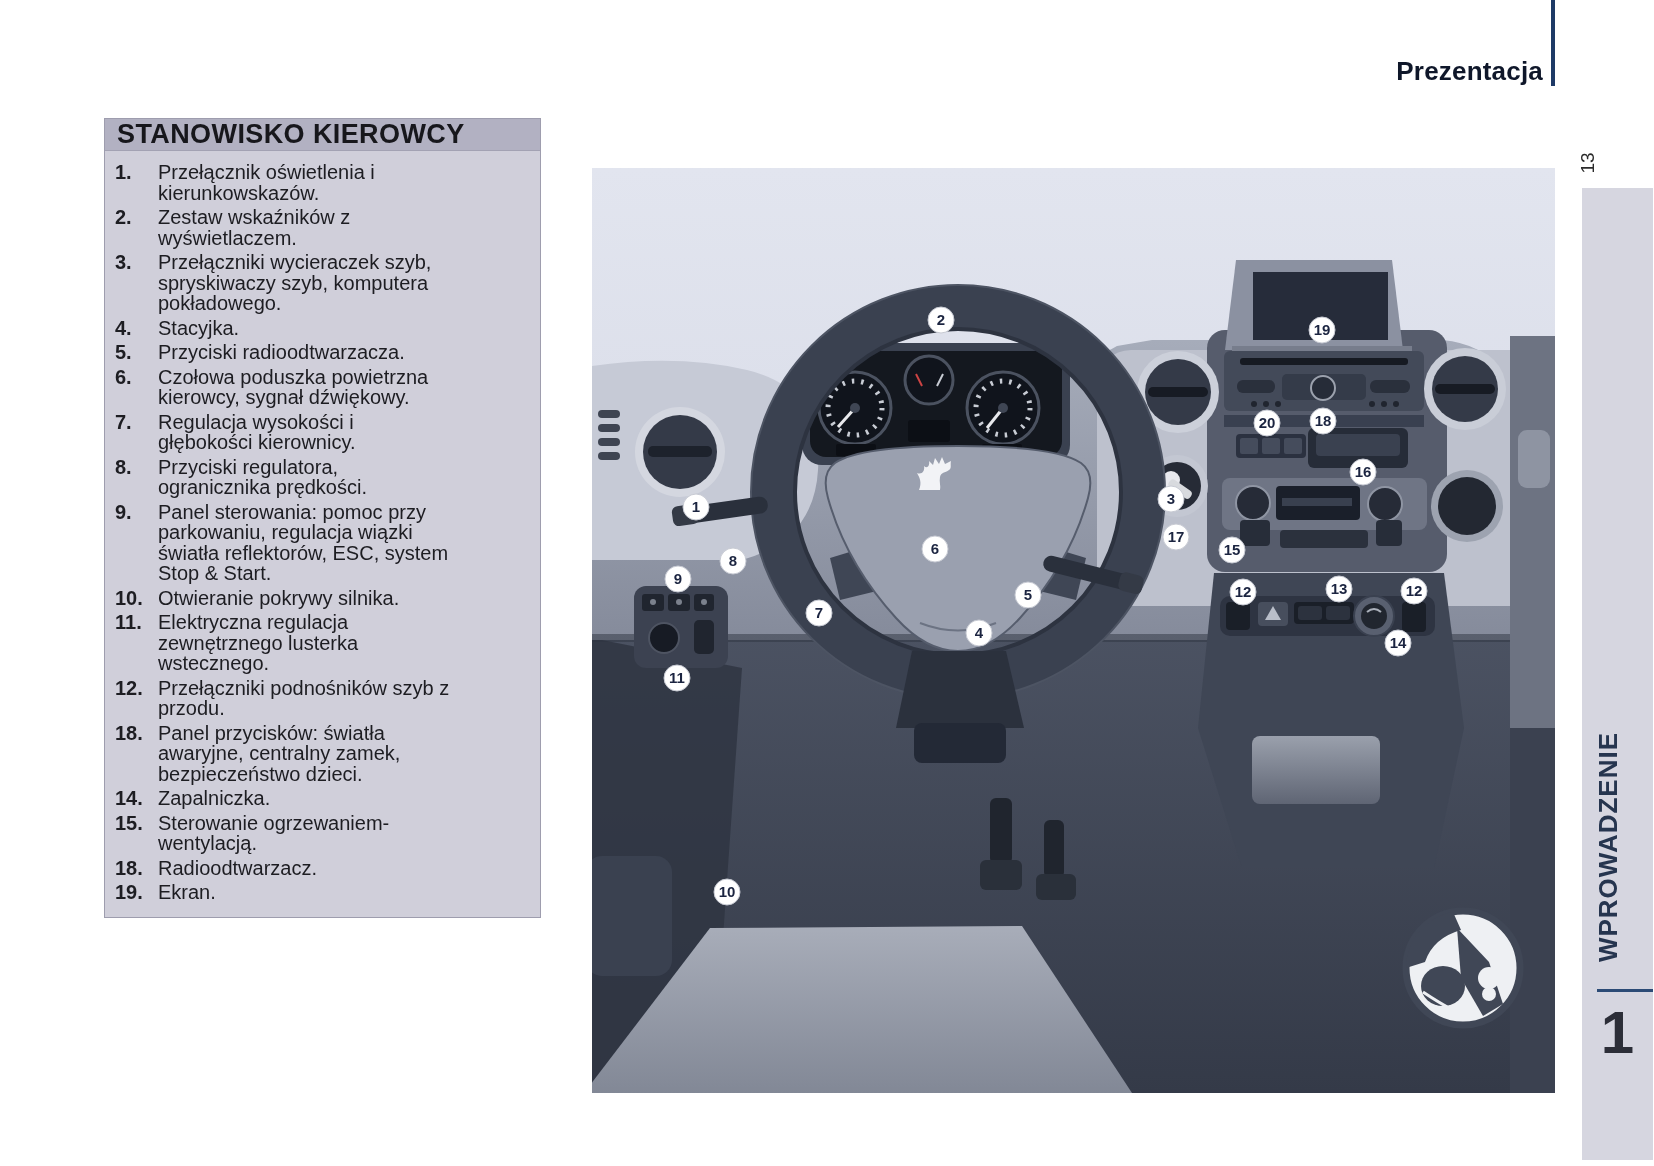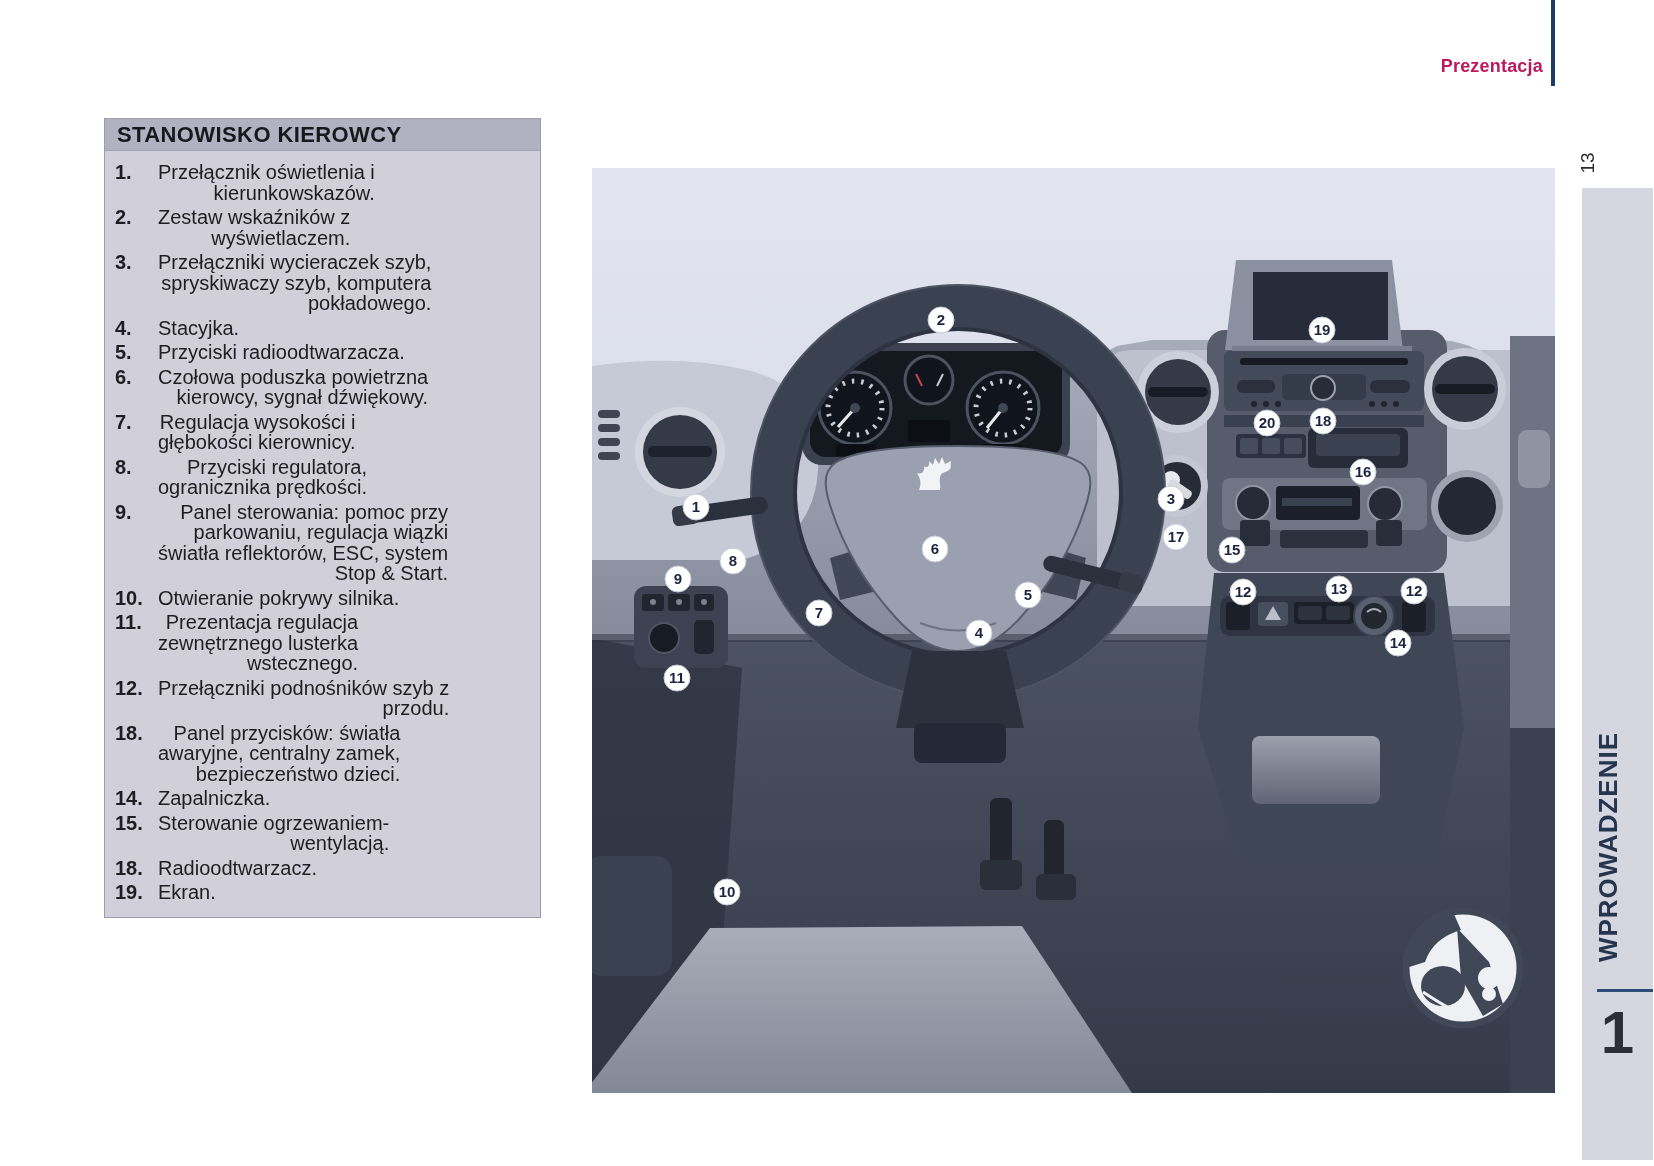--- a/index.html
+++ b/index.html
@@ -3,21 +3,21 @@
 <meta charset="utf-8">
 <style>
   html,body{margin:0;padding:0;}
   body{
     width:1654px;height:1166px;position:relative;overflow:hidden;
     background:#ffffff;font-family:"Liberation Sans",sans-serif;
   }
   
   .hdr-title{
     position:absolute;top:56px;right:111px;
-    font-size:18px;font-weight:bold;color:#be185d;letter-spacing:.2px;
+    font-size:26px;font-weight:bold;color:#0f172a;letter-spacing:.2px;
   }
   .hdr-vline{
     position:absolute;left:1551px;top:0;width:4px;height:86px;background:#1e3a66;
   }
   .page-num-rot{
     position:absolute;left:1566px;top:152px;width:44px;height:22px;
     line-height:22px;text-align:center;font-size:19px;color:#2b2b2b;
     transform:rotate(-90deg);
   }
   
@@ -37,27 +37,27 @@
     position:absolute;left:1582px;top:998px;width:71px;text-align:center;
     font-size:60px;font-weight:bold;color:#2c2e38;
   }
   
   .panel{
     position:absolute;left:104px;top:118px;width:437px;box-sizing:border-box;
     background:#d0cfda;border:1px solid #9e9dae;
   }
   .panel-title{
     background:#b2b1c2;height:31px;display:flex;align-items:center;
-    padding-left:12px;font-size:22px;font-weight:bold;color:#17171c;
+    padding-left:12px;font-size:27px;font-weight:bold;color:#17171c;
     letter-spacing:.4px;border-bottom:1px solid #a3a2b3;
   }
   .panel ol{list-style:none;margin:0;padding:11px 5px 10px 10px;}
   .panel li{display:flex;font-size:20px;line-height:20.5px;color:#1d1d22;margin-bottom:4px;}
   .panel .num{flex:0 0 43px;font-weight:bold;}
-  .panel .txt{white-space:pre-line;text-align:right;}
+  .panel .txt{white-space:pre-line;}
   
   .diagram{position:absolute;left:592px;top:168px;width:963px;height:925px;}
   .diagram svg{display:block;}
   #callouts circle{fill:#ffffff;stroke:#c7cad3;stroke-width:1;}
   #callouts text{
     font-family:"Liberation Sans",sans-serif;font-size:15px;font-weight:bold;
     fill:#1b2440;text-anchor:middle;
   }
 </style>
 </head>
@@ -120,21 +120,21 @@
 parkowaniu, regulacja wiązki
 światła reflektorów, ESC, system
 Stop &amp; Start.</span>
       </li>
       <li>
         <span class="num">10.</span>
         <span class="txt">Otwieranie pokrywy silnika.</span>
       </li>
       <li>
         <span class="num">11.</span>
-        <span class="txt">Prezentacja regulacja
+        <span class="txt">Elektryczna regulacja
 zewnętrznego lusterka
 wstecznego.</span>
       </li>
       <li>
         <span class="num">12.</span>
         <span class="txt">Przełączniki podnośników szyb z
 przodu.</span>
       </li>
       <li>
         <span class="num">18.</span>

